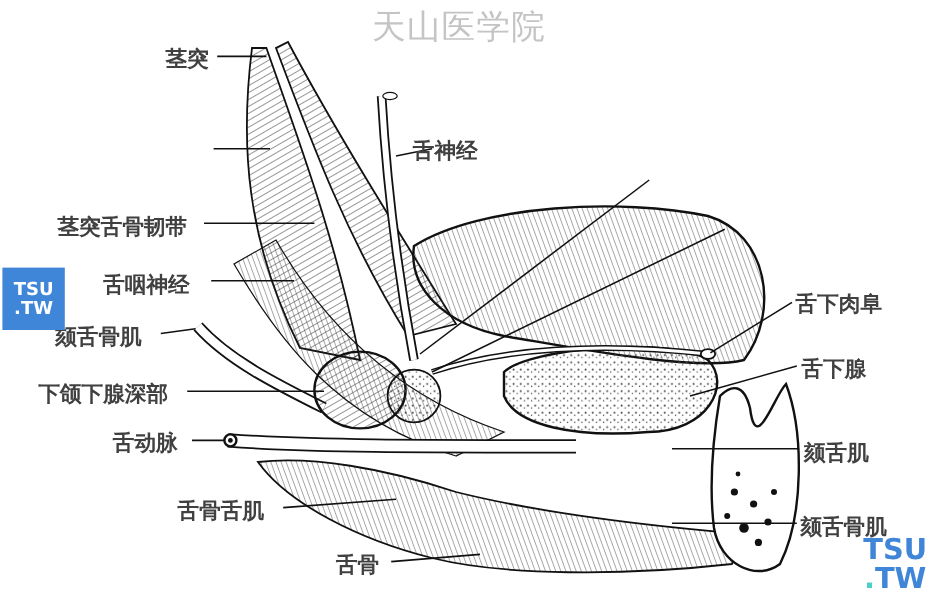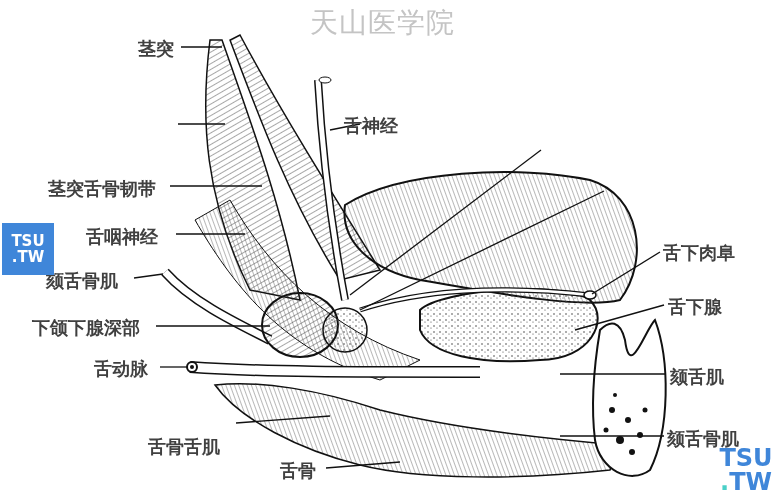--- a/index.html
+++ b/index.html
@@ -98,21 +98,21 @@
       <line x1="664" y1="436" x2="560" y2="436"></line>
     </g>
   </svg>
 
   <div class="label" style="left:138px;top:37px;">茎突</div>
   <div class="label" style="left:48px;top:177px;">茎突舌骨韧带</div>
   <div class="label" style="left:86px;top:225px;">舌咽神经</div>
   <div class="label" style="left:46px;top:269px;">颏舌骨肌</div>
   <div class="label" style="left:32px;top:316px;">下颌下腺深部</div>
   <div class="label" style="left:94px;top:357px;">舌动脉</div>
-  <div class="label" style="left:148px;top:435px;text-align:center;">舌骨舌肌</div>
+  <div class="label" style="left:148px;top:414px;text-align:center;">舌骨舌肌</div>
   <div class="label" style="left:280px;top:459px;">舌骨</div>
 
   <div class="label" style="left:344px;top:114px;">舌神经</div>
   <div class="label" style="left:663px;top:241px;">舌下肉阜</div>
   <div class="label" style="left:668px;top:295px;">舌下腺</div>
   <div class="label" style="left:670px;top:365px;">颏舌肌</div>
   <div class="label" style="left:667px;top:427px;">颏舌骨肌</div>
 
   <div class="logo" style="left:2px;top:223px;">
     <div>TSU</div>

